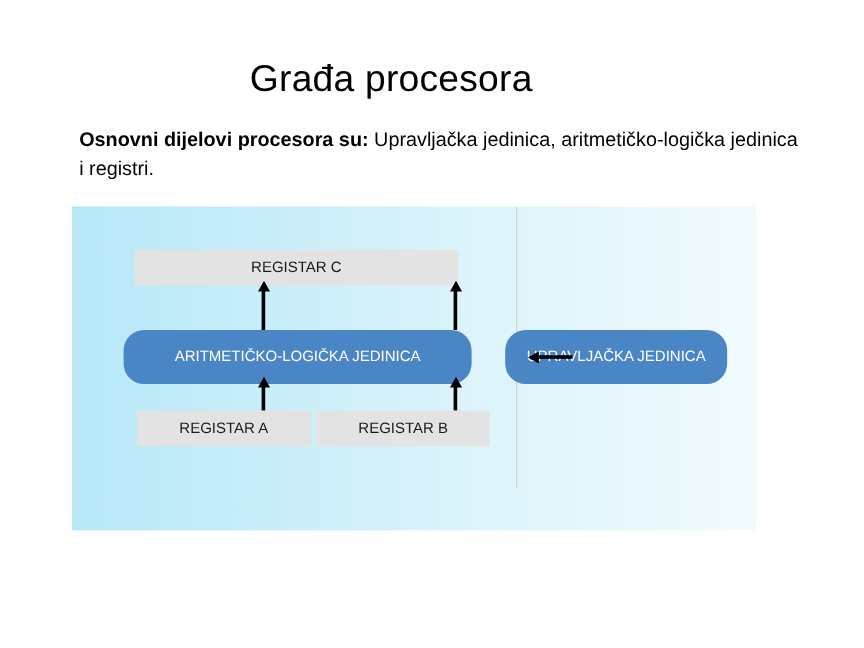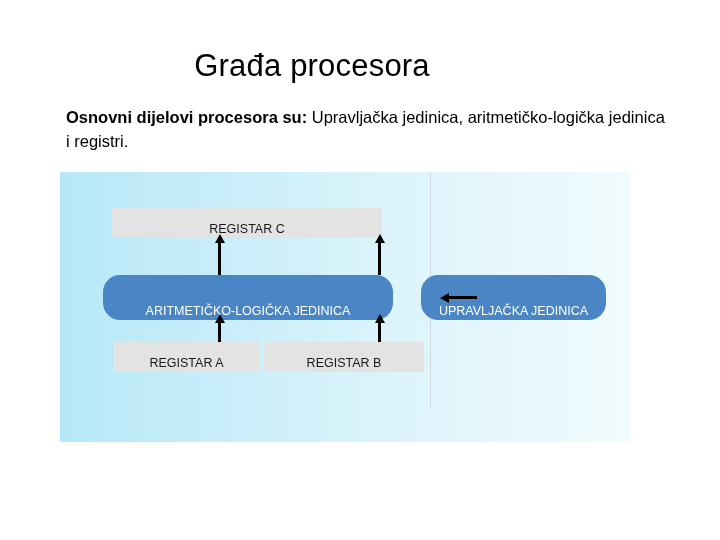--- a/index.html
+++ b/index.html
@@ -13,21 +13,21 @@
     font-family: "Liberation Sans", sans-serif;
     overflow: hidden;
   }
   .slide {
     position: relative;
     width: 720px;
     height: 540px;
   }
   .title {
     position: absolute;
-    left: 3px;
+    left: 17px;
     top: 48px;
     width: 618px;
     text-align: center;
     font-size: 31px;
     color: #000000;
     font-family: "Liberation Sans", sans-serif;
     font-weight: normal;
     letter-spacing: 0.2px;
   }
   .body-text {
@@ -56,21 +56,21 @@
     left: 370px;
     top: 0px;
     width: 1px;
     height: 235px;
     background: #cfd8dc;
   }
   .box {
     position: absolute;
     box-sizing: border-box;
     display: flex;
-    align-items: flex-end;
+    align-items: center;
     justify-content: center;
     text-align: center;
     font-size: 12.5px;
     line-height: 1.35;
   }
   .box-gray {
     background: #e3e3e3;
     color: #1a1a1a;
   }
   .box-blue {
@@ -99,21 +99,21 @@
   }
   .registar-a {
     left: 54px;
     top: 170px;
     width: 145px;
     height: 30px;
   }
   .registar-b {
     left: 204px;
     top: 170px;
-    width: 160px;
+    width: 144px;
     height: 30px;
   }
   
   .arrow-v {
     position: absolute;
     width: 3px;
     background: #000000;
   }
   .arrow-v::after {
     content: "";

